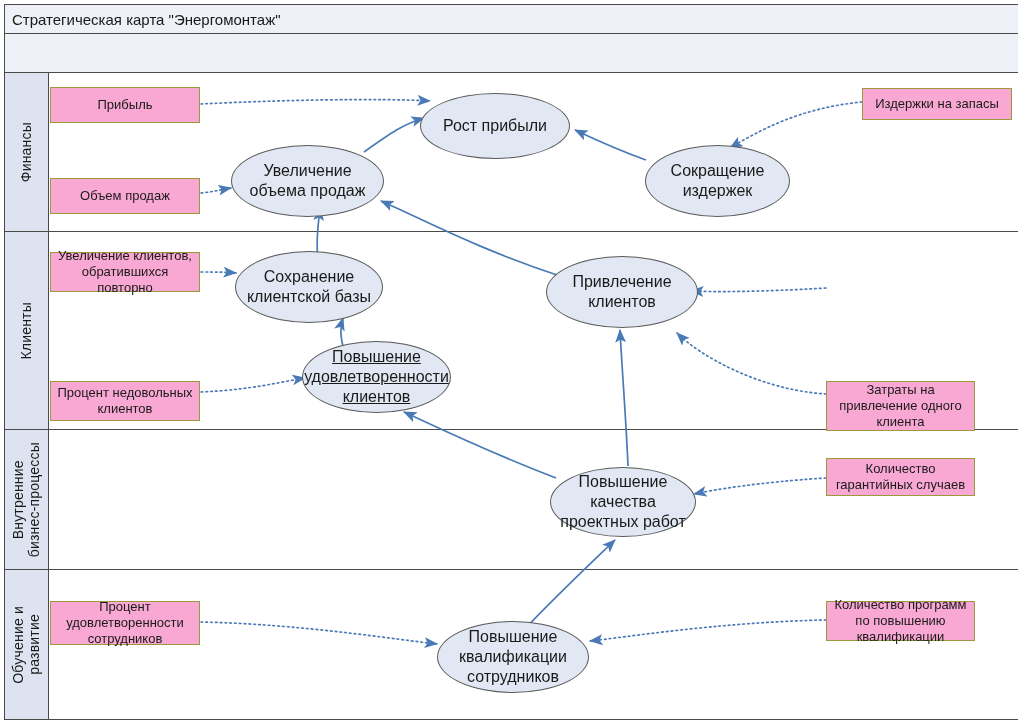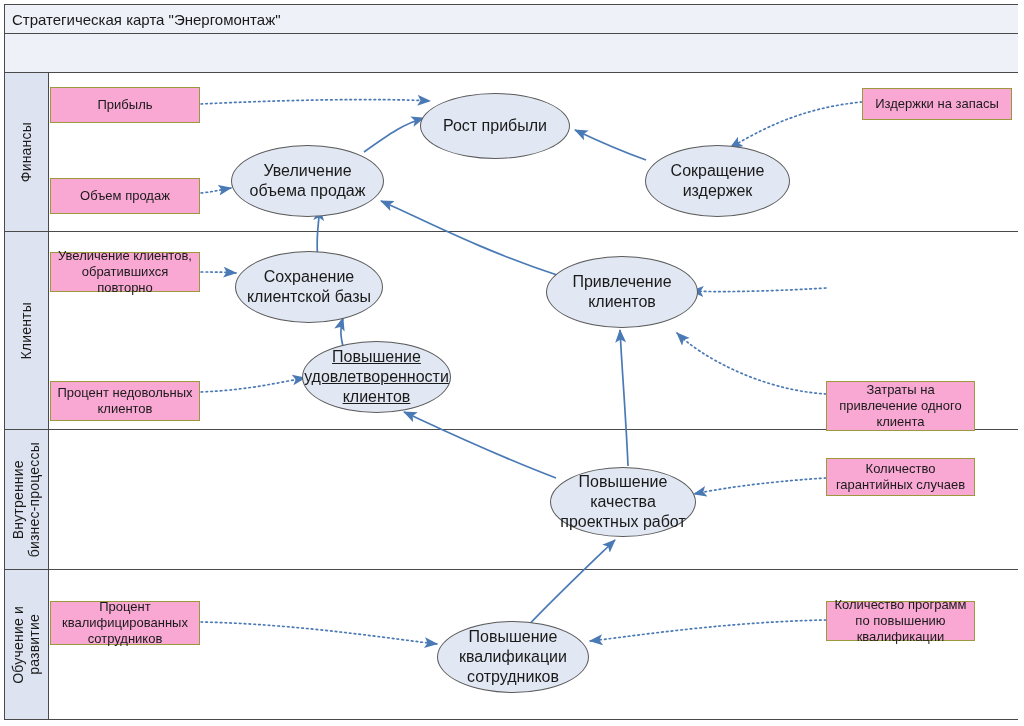--- a/index.html
+++ b/index.html
@@ -131,21 +131,21 @@
   </div>
   <div class="kpi" style="left:826px;top:381px;width:149px;height:50px;">
     <span>Затраты на привлечение одного клиента</span>
   </div>
 
   <div class="kpi" style="left:826px;top:458px;width:149px;height:38px;">
     <span>Количество гарантийных случаев</span>
   </div>
 
   <div class="kpi" style="left:50px;top:601px;width:150px;height:44px;">
-    <span>Процент квалифицированных сотрудников</span>
+    <span>Процент удовлетворенности сотрудников</span>
   </div>
   <div class="kpi" style="left:826px;top:601px;width:149px;height:40px;">
     <span>Количество программ по повышению квалификации</span>
   </div>
 
   <div class="obj" style="left:420px;top:93px;width:150px;height:66px;">
     <span>Рост прибыли</span>
   </div>
   <div class="obj" style="left:231px;top:145px;width:153px;height:72px;">
     <span>Увеличение объема продаж</span>

